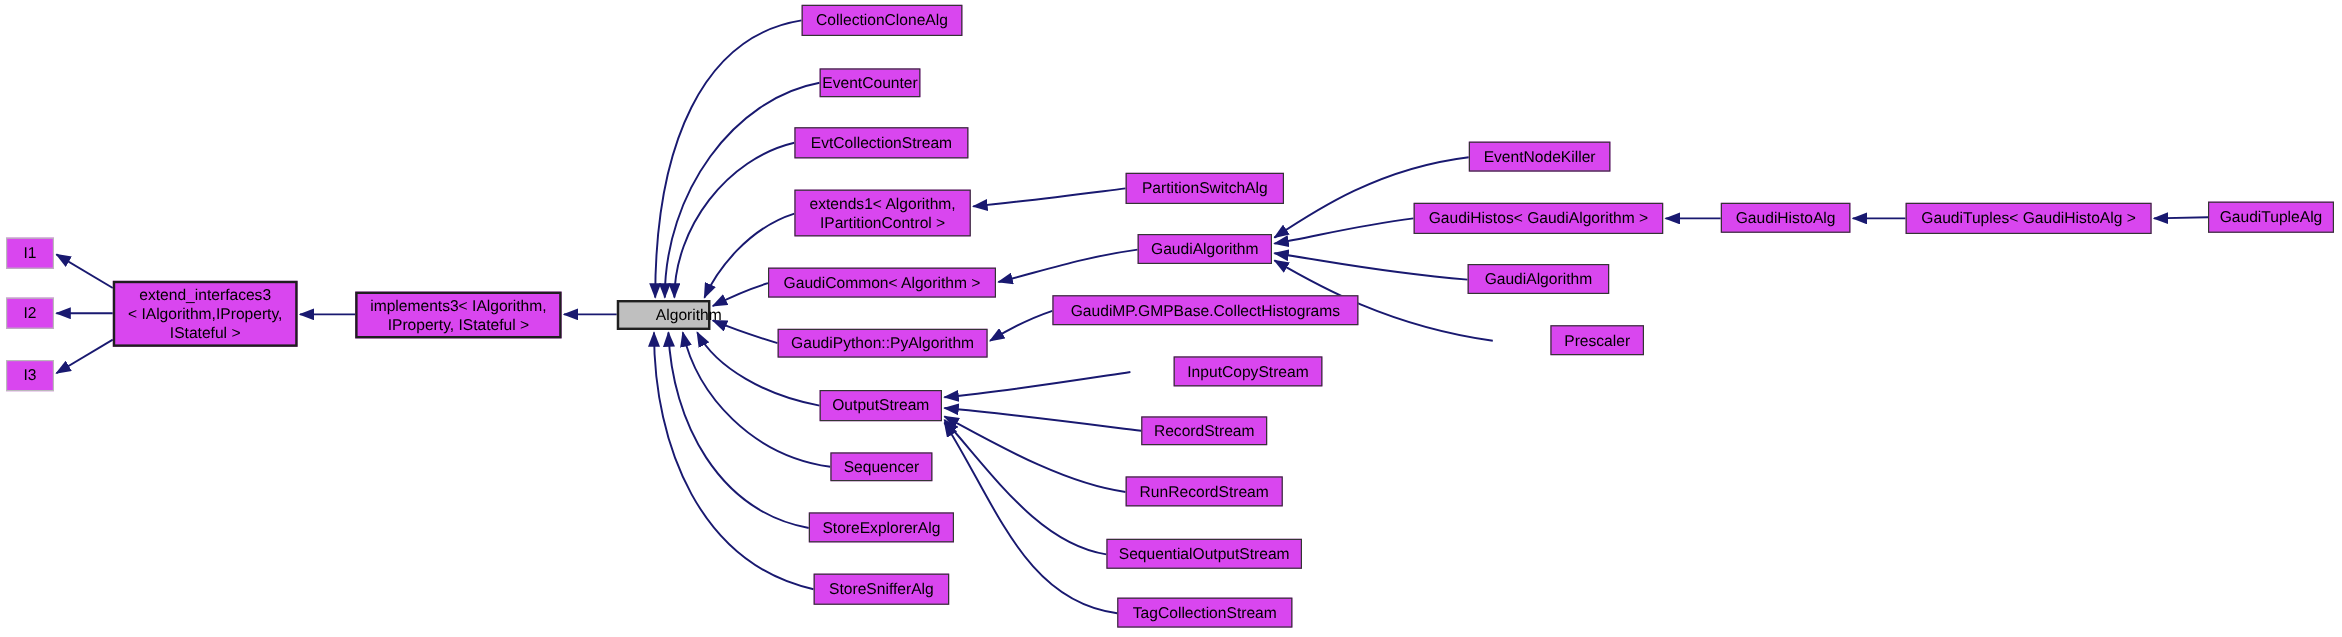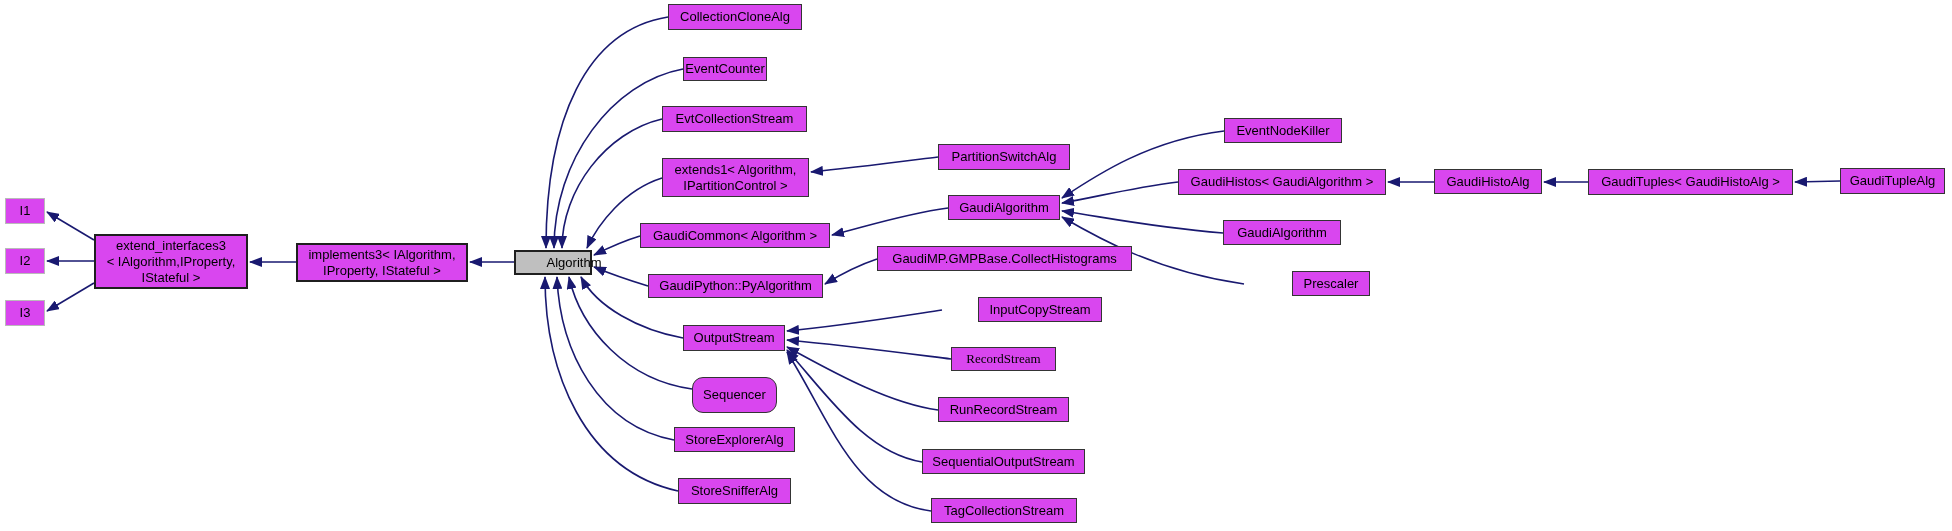--- a/index.html
+++ b/index.html
@@ -79,28 +79,28 @@
 IProperty, IStateful &gt;</div>
       <div class="node highlight" style="left: 514px; top: 250px; width: 78px; height: 25px; padding-left: 44px;">Algorithm</div>
       <div class="node normal" style="left: 668px; top: 4px; width: 134px; height: 26px;">CollectionCloneAlg</div>
       <div class="node normal" style="left: 683px; top: 57px; width: 84px; height: 24px;">EventCounter</div>
       <div class="node normal" style="left: 662px; top: 106px; width: 145px; height: 26px;">EvtCollectionStream</div>
       <div class="node normal" style="left: 662px; top: 158px; width: 147px; height: 39px; text-align: center;">extends1&lt; Algorithm,
 IPartitionControl &gt;</div>
       <div class="node normal" style="left: 640px; top: 223px; width: 190px; height: 25px;">GaudiCommon&lt; Algorithm &gt;</div>
       <div class="node normal" style="left: 648px; top: 274px; width: 175px; height: 24px;">GaudiPython::PyAlgorithm</div>
       <div class="node normal" style="left: 683px; top: 325px; width: 102px; height: 26px;">OutputStream</div>
-      <div class="node normal" style="left: 692px; top: 377px; width: 85px; height: 36px; border-radius: 11px;">Sequencer</div>
+      <div class="node normal" style="left: 692px; top: 377px; width: 85px; height: 24px;">Sequencer</div>
       <div class="node normal" style="left: 674px; top: 427px; width: 121px; height: 25px;">StoreExplorerAlg</div>
       <div class="node normal" style="left: 678px; top: 478px; width: 113px; height: 26px;">StoreSnifferAlg</div>
       <div class="node normal" style="left: 938px; top: 144px; width: 132px; height: 26px;">PartitionSwitchAlg</div>
       <div class="node normal" style="left: 948px; top: 195px; width: 112px; height: 25px;">GaudiAlgorithm</div>
       <div class="node normal" style="left: 877px; top: 246px; width: 255px; height: 25px;">GaudiMP.GMPBase.CollectHistograms</div>
       <div class="node normal" style="left: 942px; top: 297px; width: 124px; height: 25px; margin-left: 36px;">InputCopyStream</div>
-      <div class="node normal" style="left: 951px; top: 347px; width: 105px; height: 24px; font-family: Liberation Serif, serif;">RecordStream</div>
+      <div class="node normal" style="left: 951px; top: 347px; width: 105px; height: 24px;">RecordStream</div>
       <div class="node normal" style="left: 938px; top: 397px; width: 131px; height: 25px;">RunRecordStream</div>
       <div class="node normal" style="left: 922px; top: 449px; width: 163px; height: 25px;">SequentialOutputStream</div>
       <div class="node normal" style="left: 931px; top: 498px; width: 146px; height: 25px;">TagCollectionStream</div>
       <div class="node normal" style="left: 1224px; top: 118px; width: 118px; height: 25px;">EventNodeKiller</div>
       <div class="node normal" style="left: 1178px; top: 169px; width: 208px; height: 26px;">GaudiHistos&lt; GaudiAlgorithm &gt;</div>
       <div class="node normal" style="left: 1223px; top: 220px; width: 118px; height: 25px;">GaudiAlgorithm</div>
       <div class="node normal" style="left: 1244px; top: 271px; width: 78px; height: 25px; margin-left: 48px;">Prescaler</div>
       <div class="node normal" style="left: 1434px; top: 169px; width: 108px; height: 25px;">GaudiHistoAlg</div>
       <div class="node normal" style="left: 1588px; top: 169px; width: 205px; height: 26px;">GaudiTuples&lt; GaudiHistoAlg &gt;</div>
       <div class="node normal" style="left: 1840px; top: 168px; width: 105px; height: 26px;">GaudiTupleAlg</div>

